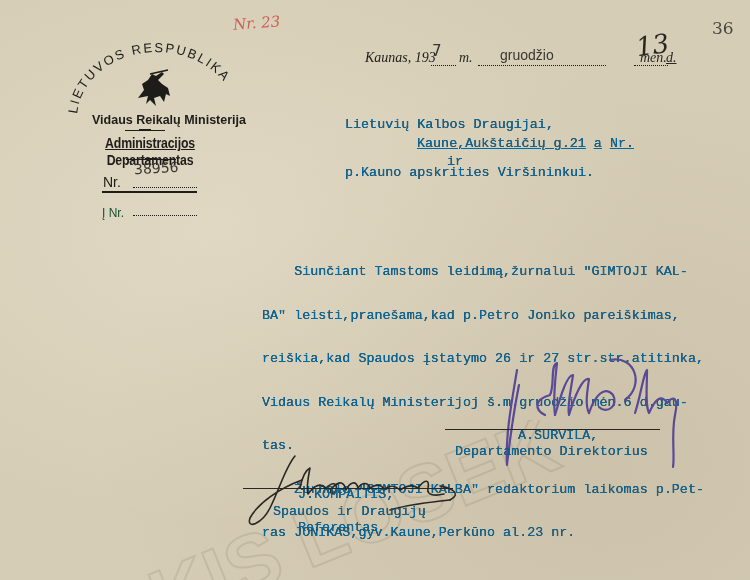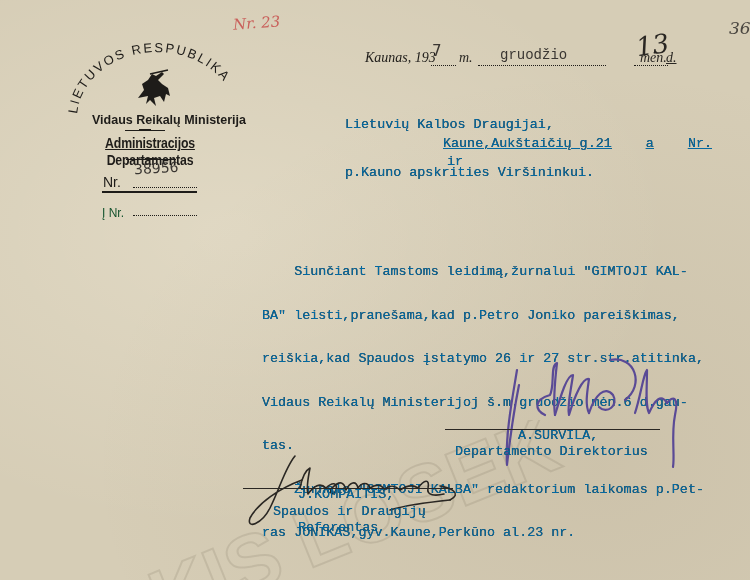--- a/index.html
+++ b/index.html
@@ -52,55 +52,55 @@
     .nr-underline { position: absolute; left: 102px; top: 191px; width: 95px; border-top: 2px solid #1e1c19; }
     .inr-label { position: absolute; left: 102px; top: 206px; font-family: "Liberation Sans", sans-serif; font-size: 12px; color: #14532d; }
     .inr-dots { position: absolute; left: 133px; top: 215px; width: 64px; border-bottom: 1px dotted #1e1c19; }
 
     .red-nr {
       position: absolute; left: 233px; top: 14px;
       font-family: "DejaVu Serif", serif; font-style: italic; font-size: 15px; color: #c9605b;
       transform: rotate(-4deg);
     }
     .page-num {
-      position: absolute; left: 729px; top: 18px; font-family: "DejaVu Serif", serif; font-style: italic;
+      position: absolute; left: 712px; top: 18px; font-family: "DejaVu Serif", serif; 
       font-size: 17px; color: #4a4640;
     }
 
     
     .date-line {
       position: absolute; left: 365px; top: 50px;
       font-family: "Liberation Serif", serif; font-style: italic; font-size: 14px; color: #1e1c19;
     }
     .date-year-fill {
       position: absolute; left: 432px; top: 42px; font-family: "DejaVu Sans", sans-serif; font-size: 15px; color: #3a3632;
     }
     .date-dots1 { position: absolute; left: 431px; top: 65px; width: 25px; border-bottom: 1px dotted #1e1c19; }
     .date-m { position: absolute; left: 459px; top: 50px; font-family: "Liberation Serif", serif; font-style: italic; font-size: 14px; }
     .date-month {
-      position: absolute; left: 500px; top: 47px; font-family: Liberation Mono, monospace; font-size: 14px; color: #3a3632;
+      position: absolute; left: 500px; top: 47px; font-family: Liberation Sans, sans-serif; font-size: 14px; color: #3a3632;
     }
     .date-dots2 { position: absolute; left: 478px; top: 65px; width: 128px; border-bottom: 1px dotted #1e1c19; }
     .date-men { position: absolute; left: 608px; top: 50px; font-family: "Liberation Serif", serif; font-style: italic; font-size: 14px; margin-left: 32px; }
     .date-day {
       position: absolute; left: 636px; top: 30px; font-family: "DejaVu Serif", serif; font-style: italic;
       font-size: 26px; color: #2a2723; transform: rotate(-8deg);
     }
     .date-dots3 { position: absolute; left: 634px; top: 65px; width: 34px; border-bottom: 1px dotted #1e1c19; }
     .date-d { position: absolute; left: 666px; top: 50px; font-family: "Liberation Serif", serif; font-style: italic; font-size: 14px; text-decoration: underline; }
 
     
     .typed {
       font-family: "Liberation Mono", "DejaVu Sans Mono", monospace;
       font-size: 13.4px; line-height: 14.5px; color: #0369a1; white-space: pre;
       text-shadow: 0 0 0.4px #2e2a26;
     }
     .addr1 { position: absolute; left: 345px; top: 118px; }
     .addr2 { position: absolute; left: 417px; top: 137px; }
-    .addr2 .ul { text-decoration: underline; margin-left: 26px; }
+    .addr2 .ul { text-decoration: underline; }
     .addr3 { position: absolute; left: 447px; top: 155px; }
     .addr4 { position: absolute; left: 345px; top: 166px; }
 
     .body { position: absolute; left: 262px; top: 236px; }
 
     
     .sig-line { position: absolute; border-top: 1.5px solid #2a2723; }
     .sig1 { left: 445px; top: 429px; width: 215px; }
     .sig1-name { position: absolute; left: 518px; top: 429px; }
     .sig1-title { position: absolute; left: 455px; top: 445px; }

